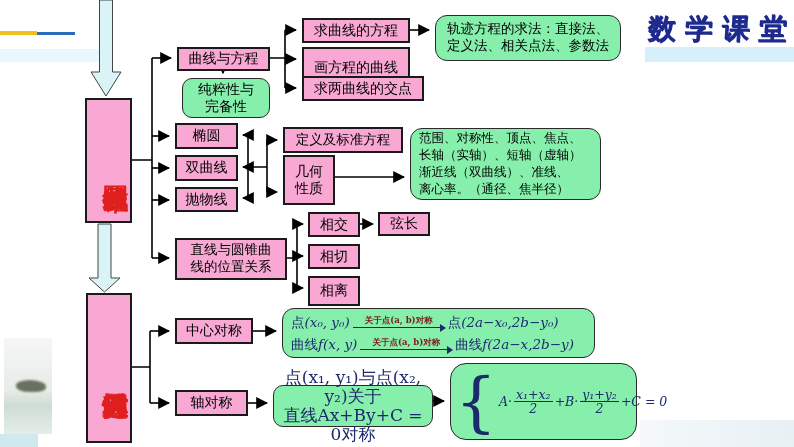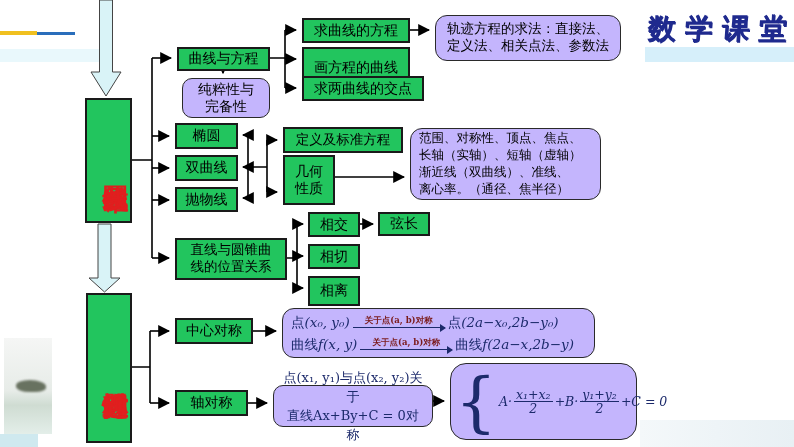--- a/index.html
+++ b/index.html
@@ -3,26 +3,26 @@
 <meta charset="utf-8">
 <style>
   * { margin:0; padding:0; box-sizing:border-box; }
   html,body { background:#888; }
   .stage{
     position:relative; width:794px; height:447px; background:#ffffff;
     overflow:hidden; font-family:"Liberation Sans", sans-serif;
   }
   svg.wires{ position:absolute; left:0; top:0; width:794px; height:447px; z-index:1; }
   .box{
-    position:absolute; z-index:2; background:#22c55e; border:2px solid #1a1a1a;
+    position:absolute; z-index:2; background:#f9a8d4; border:2px solid #1a1a1a;
     display:flex; flex-direction:column; align-items:center; justify-content:center;
     font-size:14px; color:#000; text-align:center; line-height:1.25;
   }
   .cyan{
-    background:#c4b5fd; border:1.6px solid #2a2a2a; border-radius:12px;
+    background:#86efac; border:1.6px solid #2a2a2a; border-radius:12px;
   }
   .vred{
     font-size:26px; font-weight:bold; color:#e01f1f; line-height:29px;
     letter-spacing:0; writing-mode:vertical-rl; text-orientation:upright;
     justify-content:flex-start; padding-top:8px;
   }
   .vred span{ writing-mode:vertical-rl; text-orientation:upright; }
   .brand{
     position:absolute; z-index:2; color:#1f2a8e; font-family:"DejaVu Serif", serif;
     font-weight:bold; font-size:28px; letter-spacing:9px; white-space:nowrap;
@@ -213,21 +213,21 @@
         <span class="it">f(x, y)</span>
       <span class="rxn">
         <span class="rxn-label">关于点(a, b)对称</span>
         <span class="rxn-shaft" style="width:92px;"></span>
       </span>
       <span>曲线</span>
         <span class="it">f(2a−x,2b−y)</span>
     </div>
   </div>
 
-  <div class="box cyan formula-box math" style="left:273px;top:385px;width:160px;height:42px;font-size:13px;line-height:19px;border-radius:10px;">
+  <div class="box cyan formula-box math" style="left:273px;top:385px;width:160px;height:42px;font-size:17px;line-height:19px;border-radius:10px;">
     <span>点(x₁, y₁)与点(x₂, y₂)关于</span>
     <span>直线Ax+By+C = 0对称</span>
   </div>
 
   <div class="box cyan math" style="left:450px;top:363px;width:187px;height:77px;border-radius:16px;flex-direction:row;justify-content:flex-start;padding:0 4px;">
     <span class="brace">{</span>
     <div style="display:flex;flex-direction:column;align-items:center;gap:2px;">
       <div class="eqrow it">
         <span>A·</span>
         <span class="frac">

